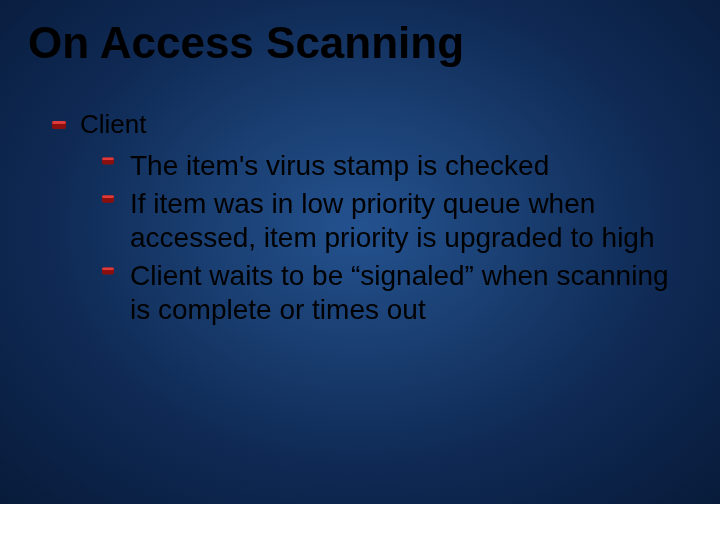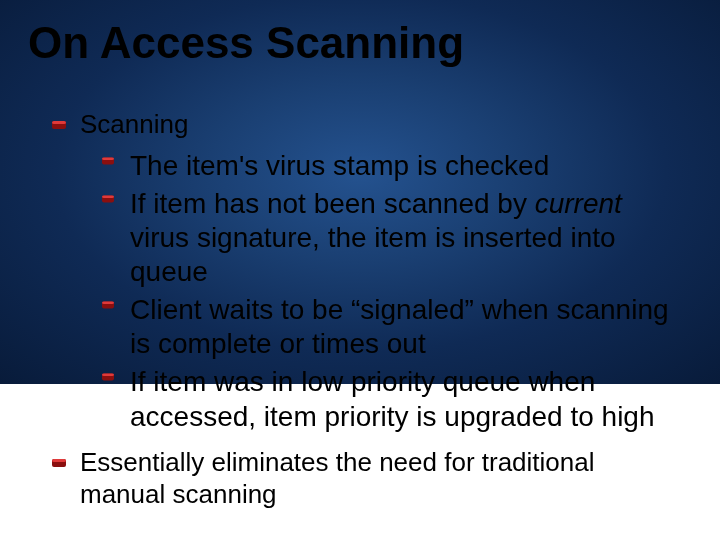--- a/index.html
+++ b/index.html
@@ -5,21 +5,21 @@
   html, body {
     margin: 0;
     padding: 0;
     width: 720px;
     height: 540px;
     overflow: hidden;
     font-family: Arial, Helvetica, sans-serif;
   }
   .slide {
     width: 720px;
-    height: 384px;
+    height: 504px;
     background: radial-gradient(ellipse at 50% 45%, #24528f 0%, #1a3f72 30%, #0f2a55 60%, #081b3a 100%);
     position: relative;
     box-sizing: border-box;
   }
   .title {
     position: absolute;
     top: 18px;
     left: 28px;
     font-size: 44px;
     font-weight: bold;
@@ -76,21 +76,21 @@
 
   <div class="content">
 
     <div class="lvl1">
       <span class="bullet">
         <svg width="16" height="12" viewBox="0 0 16 12">
           <rect x="0" y="2" width="14" height="8" rx="2" fill="#8a0f0f"></rect>
           <rect x="0" y="2" width="14" height="3" rx="2" fill="#e03a3a"></rect>
         </svg>
       </span>
-      <span>Scanning</span>
+      <span>Client</span>
     </div>
 
     <div class="sub-block">
 
       <div class="lvl2">
         <span class="bullet">
           <svg width="13" height="10" viewBox="0 0 13 10">
             <rect x="0" y="1.5" width="12" height="7" rx="2" fill="#8a0f0f"></rect>
             <rect x="0" y="1.5" width="12" height="2.5" rx="2" fill="#e03a3a"></rect>
           </svg>
@@ -98,50 +98,40 @@
         <span>The item's virus stamp is checked</span>
       </div>
 
       <div class="lvl2">
         <span class="bullet">
           <svg width="13" height="10" viewBox="0 0 13 10">
             <rect x="0" y="1.5" width="12" height="7" rx="2" fill="#8a0f0f"></rect>
             <rect x="0" y="1.5" width="12" height="2.5" rx="2" fill="#e03a3a"></rect>
           </svg>
         </span>
-        <span><span>If item has not been scanned by </span><span class="italic">current</span><span> virus signature, the item is inserted into queue</span></span>
       </div>
 
+
+      <div class="lvl2">
+        <span class="bullet">
+          <svg width="13" height="10" viewBox="0 0 13 10">
+            <rect x="0" y="1.5" width="12" height="7" rx="2" fill="#8a0f0f"></rect>
+            <rect x="0" y="1.5" width="12" height="2.5" rx="2" fill="#e03a3a"></rect>
+          </svg>
+        </span>
+        <span>If item was in low priority queue when accessed, item priority is upgraded to&nbsp;high</span>
+      </div>
 
       <div class="lvl2">
         <span class="bullet">
           <svg width="13" height="10" viewBox="0 0 13 10">
             <rect x="0" y="1.5" width="12" height="7" rx="2" fill="#8a0f0f"></rect>
             <rect x="0" y="1.5" width="12" height="2.5" rx="2" fill="#e03a3a"></rect>
           </svg>
         </span>
         <span>Client waits to be “signaled” when scanning is complete or times out</span>
       </div>
 
-      <div class="lvl2">
-        <span class="bullet">
-          <svg width="13" height="10" viewBox="0 0 13 10">
-            <rect x="0" y="1.5" width="12" height="7" rx="2" fill="#8a0f0f"></rect>
-            <rect x="0" y="1.5" width="12" height="2.5" rx="2" fill="#e03a3a"></rect>
-          </svg>
-        </span>
-        <span>If item was in low priority queue when accessed, item priority is upgraded to&nbsp;high</span>
-      </div>
-
     </div>
 
-    <div class="lvl1">
-      <span class="bullet">
-        <svg width="16" height="12" viewBox="0 0 16 12">
-          <rect x="0" y="2" width="14" height="8" rx="2" fill="#8a0f0f"></rect>
-          <rect x="0" y="2" width="14" height="3" rx="2" fill="#e03a3a"></rect>
-        </svg>
-      </span>
-      <span>Essentially eliminates the need for traditional manual scanning</span>
-    </div>
 
   </div>
 </div>
 
 </body></html>

